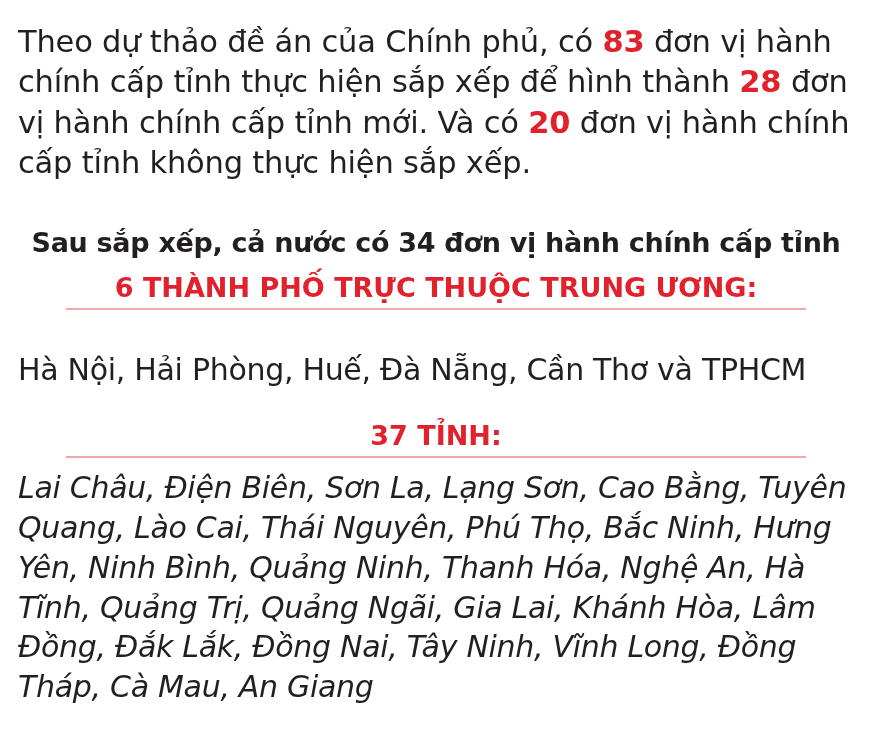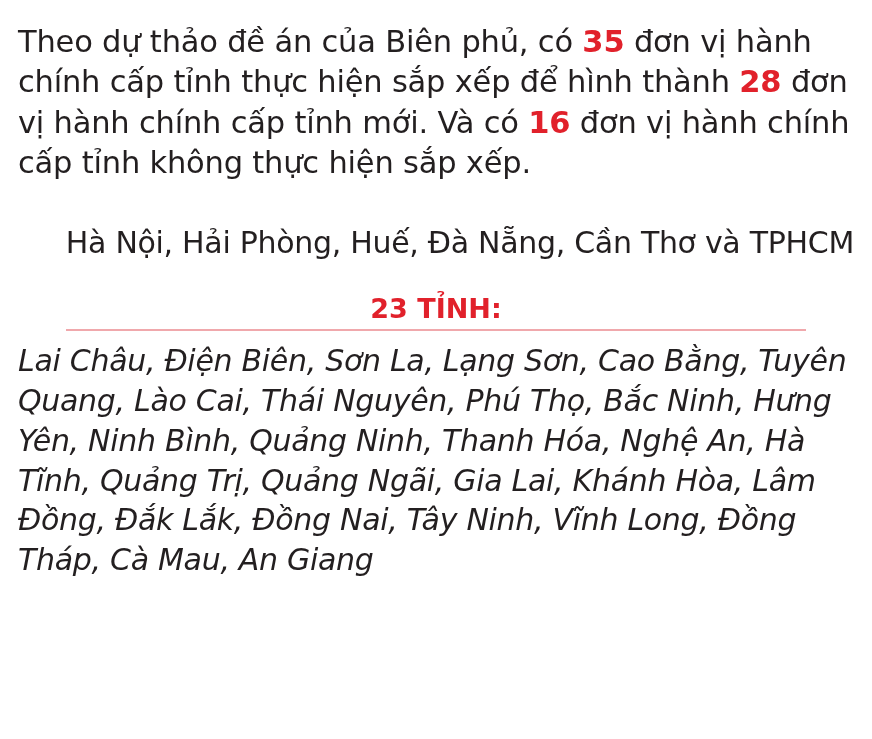--- a/index.html
+++ b/index.html
@@ -61,41 +61,46 @@
   .rule-wide { width: 740px; }
   .rule-narrow { width: 740px; }
   .list {
     font-size: 30px;
     line-height: 1.33;
     letter-spacing: -0.3px;
     color: #231f20;
     margin: 0;
   }
   .city-list {
-    text-align: right;
+    text-align: left;
     margin-bottom: 30px;
     margin-top: 40px;
   }
   .prov-title {
     margin-top: 0;
   }
   .prov-list {
     text-align: left;
     font-style: italic;
   }
 </style>
 </head>
 <body>
 
 <div class="page">
 
-  <p class="intro"><span>Theo dự thảo đề án của Biên phủ, có </span><span class="num">35</span><span> đơn vị hành chính cấp tỉnh thực hiện sắp xếp để hình thành </span><span class="num">28</span><span> đơn vị hành chính cấp tỉnh mới. Và có </span><span class="num">16</span><span> đơn vị hành chính cấp tỉnh không thực hiện sắp xếp.</span></p>
+  <p class="intro"><span>Theo dự thảo đề án của Chính phủ, có </span><span class="num">83</span><span> đơn vị hành chính cấp tỉnh thực hiện sắp xếp để hình thành </span><span class="num">28</span><span> đơn vị hành chính cấp tỉnh mới. Và có </span><span class="num">20</span><span> đơn vị hành chính cấp tỉnh không thực hiện sắp xếp.</span></p>
 
+  <div class="subhead">Sau sắp xếp, cả nước có 34 đơn vị hành chính cấp tỉnh</div>
 
+  <div class="section-title">
+    <span>6 THÀNH PHỐ TRỰC THUỘC TRUNG ƯƠNG:</span>
+    <span class="rule rule-wide"></span>
+  </div>
   <p class="list city-list">Hà Nội, Hải Phòng, Huế, Đà Nẵng, Cần Thơ và TPHCM</p>
 
   <div class="section-title prov-title">
-    <span>23 TỈNH:</span>
+    <span>37 TỈNH:</span>
     <span class="rule rule-narrow"></span>
   </div>
   <p class="list prov-list">Lai Châu, Điện Biên, Sơn La, Lạng Sơn, Cao Bằng, Tuyên Quang, Lào Cai, Thái Nguyên, Phú Thọ, Bắc Ninh, Hưng Yên, Ninh Bình, Quảng Ninh, Thanh Hóa, Nghệ An, Hà Tĩnh, Quảng Trị, Quảng Ngãi, Gia Lai, Khánh Hòa, Lâm Đồng, Đắk Lắk, Đồng Nai, Tây Ninh, Vĩnh Long, Đồng Tháp, Cà Mau, An Giang</p>
 
 </div>
 
 </body></html>

